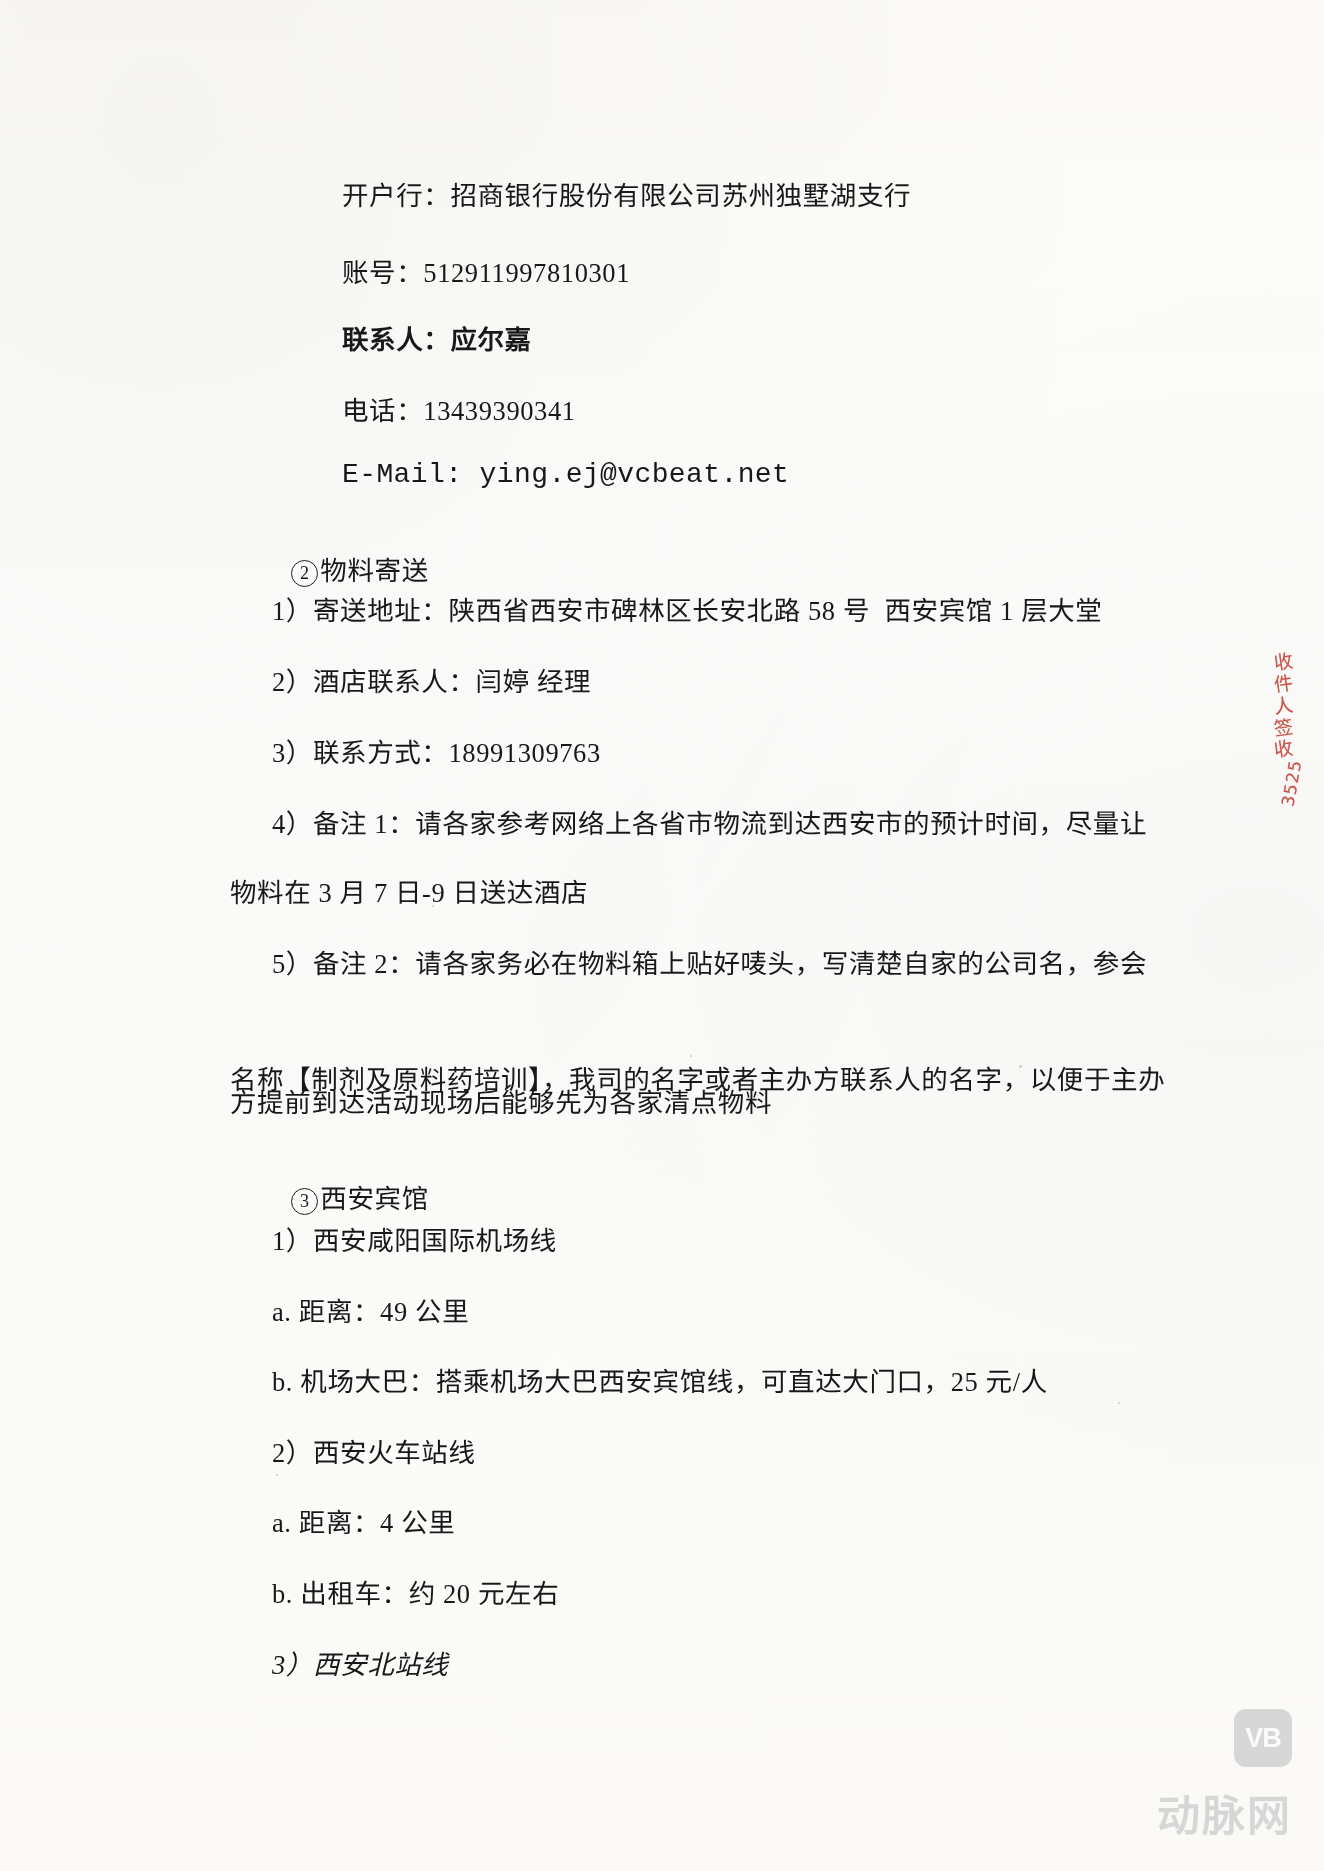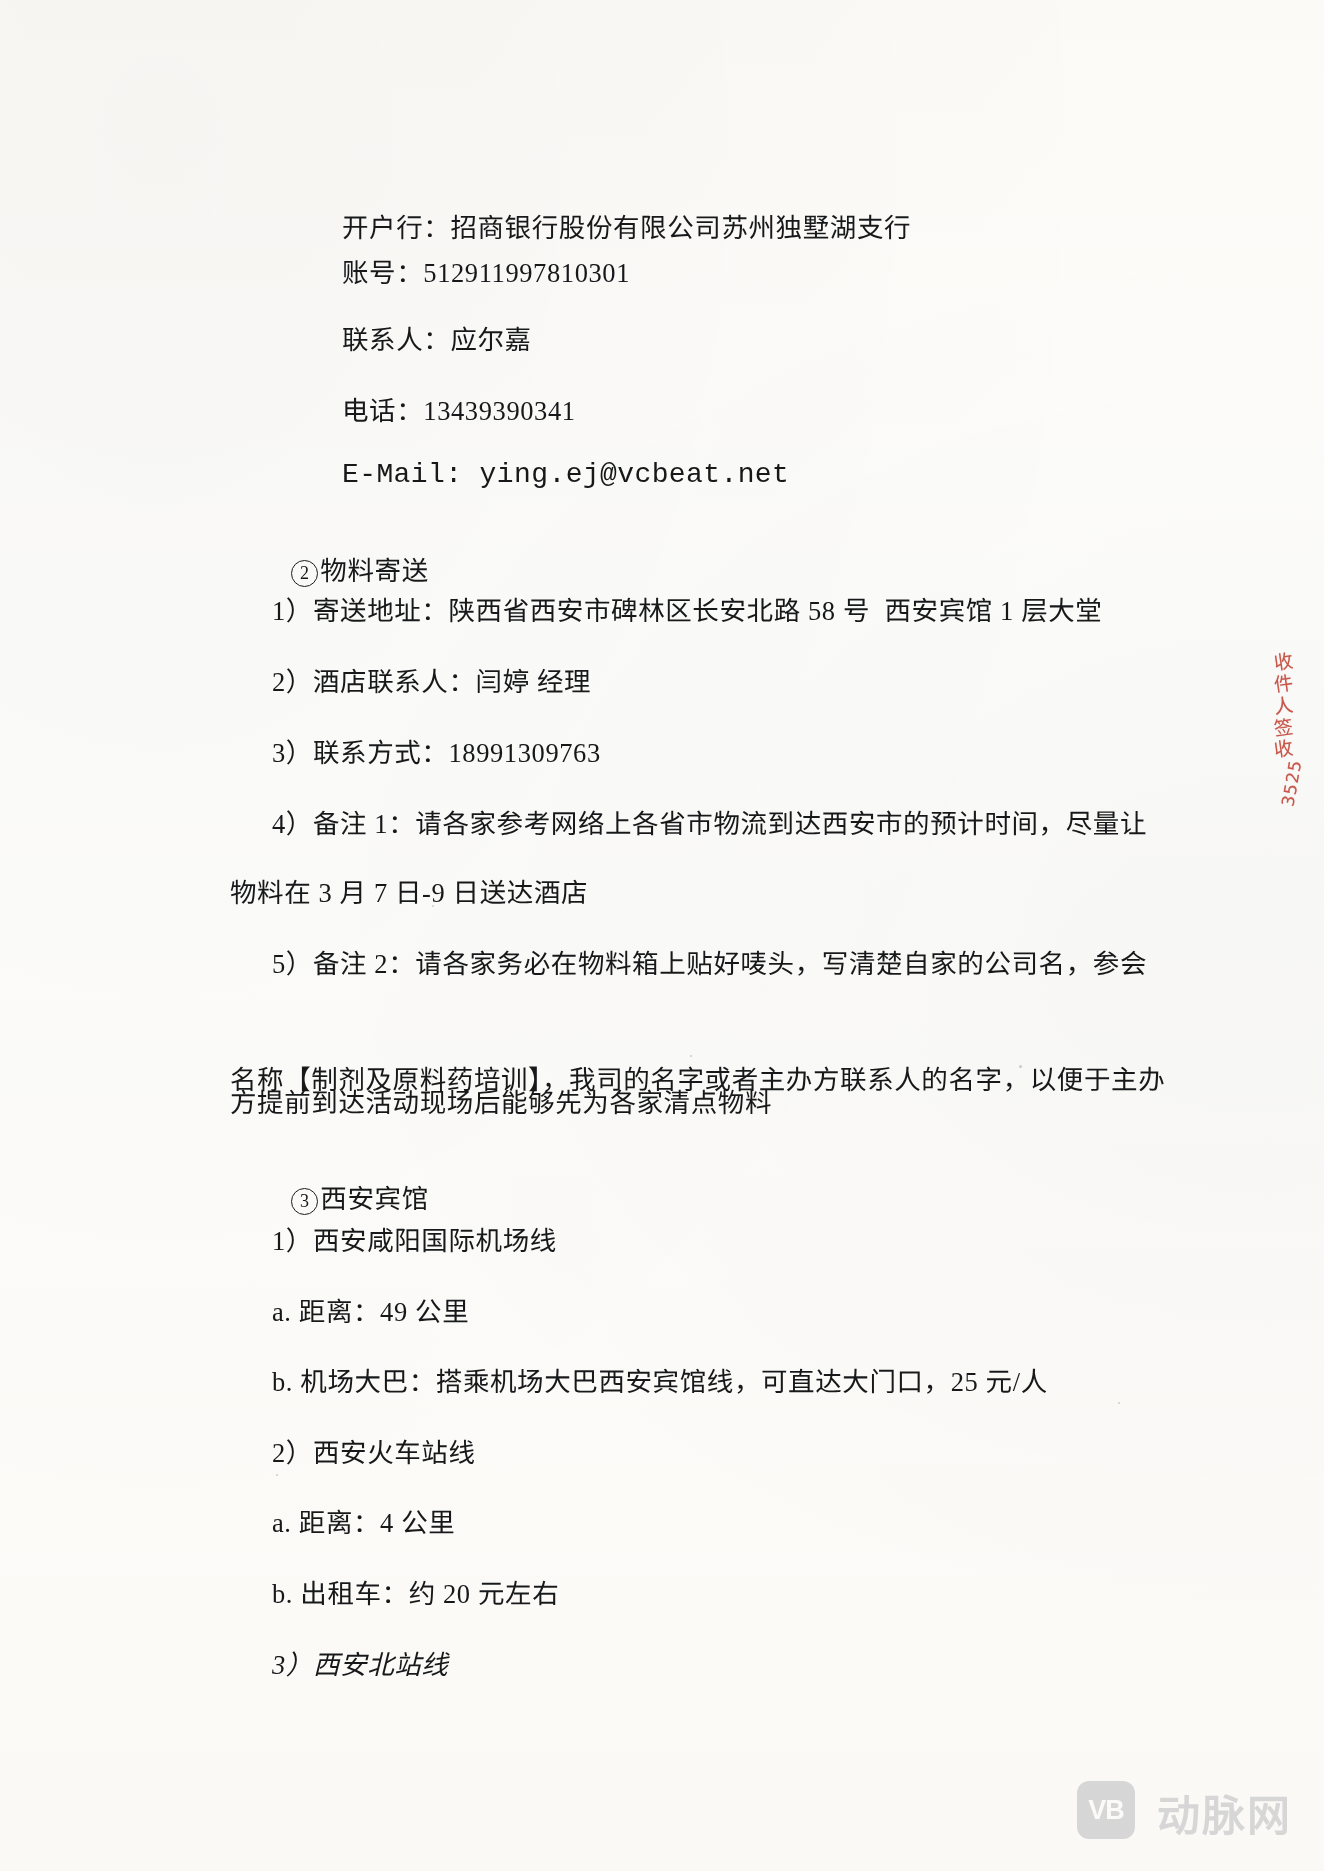--- a/index.html
+++ b/index.html
@@ -86,23 +86,24 @@
     transform: rotate(-80deg);
     margin-top: 16px;
     margin-left: -4px;
   }
   
   .watermark {
     position: absolute;
     right: 32px;
     bottom: 28px;
     display: flex;
-    align-items: flex-start;
-    gap: 22px;
+    align-items: flex-end;
+    gap: 14px;
     opacity: 0.32;
+    flex-direction: column;
   }
   .wm-badge {
     width: 58px;
     height: 58px;
     border-radius: 12px;
     background: #8d9096;
     color: #ffffff;
     display: flex;
     align-items: center;
     justify-content: center;
@@ -133,25 +134,25 @@
   <div class="paper-tint"></div>
 
   <div class="speck" style="left:1019px; top:1065px; width:3px; height:3px;"></div>
   <div class="speck" style="left:690px; top:1055px; width:2px; height:2px;"></div>
   <div class="speck" style="left:276px; top:1474px; width:2px; height:2px;"></div>
   <div class="speck" style="left:1118px; top:1402px; width:2px; height:2px;"></div>
   <div class="speck" style="left:432px; top:905px; width:2px; height:2px;"></div>
 
   <div class="content">
 
-    <div class="line" style="left:342px; top:174px;margin-top:32px;">开户行：招商银行股份有限公司苏州独墅湖支行</div>
+    <div class="line" style="left:342px; top:174px;">开户行：招商银行股份有限公司苏州独墅湖支行</div>
 
     <div class="line" style="left:342px; top:251px;">账号：512911997810301</div>
 
-    <div class="line" style="left:342px; top:318px;">联系人：应尔嘉</div>
+    <div class="line" style="left:342px; top:318px;font-weight:bold;">联系人：应尔嘉</div>
 
     <div class="line" style="left:342px; top:389px;">电话：13439390341</div>
 
     <div class="line mono" style="left:342px; top:459px;">E-Mail: ying.ej@vcbeat.net</div>
 
     <div class="line" style="left:248px; top:518px;">
       <span class="circled"><span class="num">2</span></span><span>物料寄送</span>
     </div>
 
     <div class="line" style="left:272px; top:589px;">1）寄送地址：陕西省西安市碑林区长安北路 58 号  西安宾馆 1 层大堂</div>

